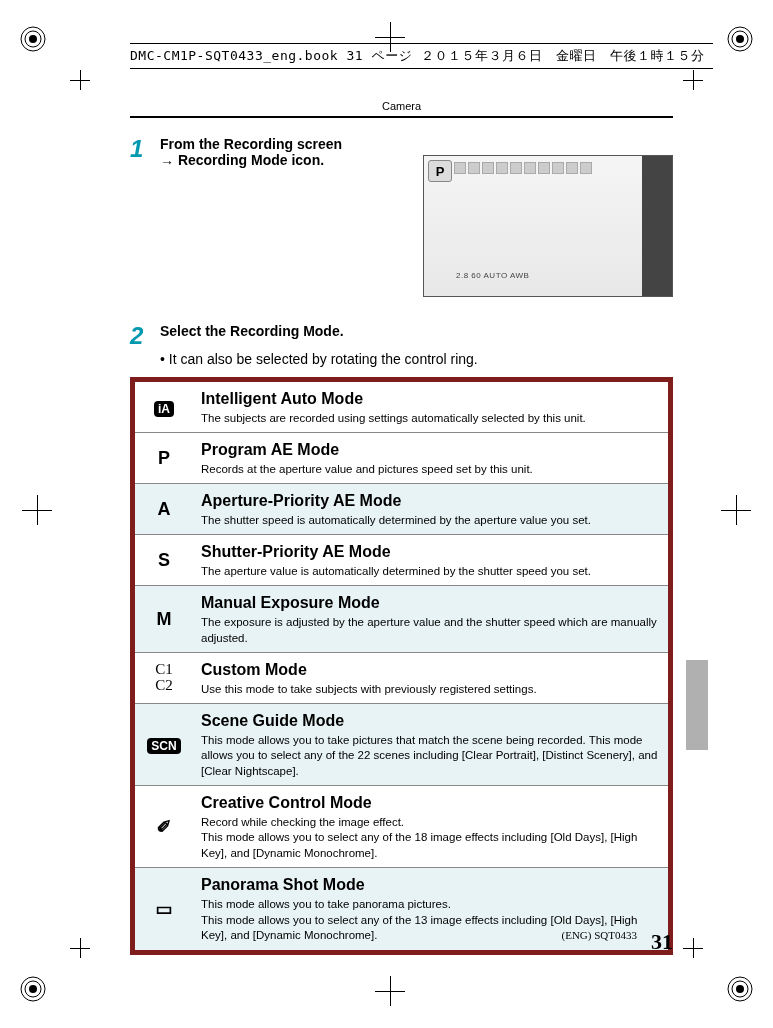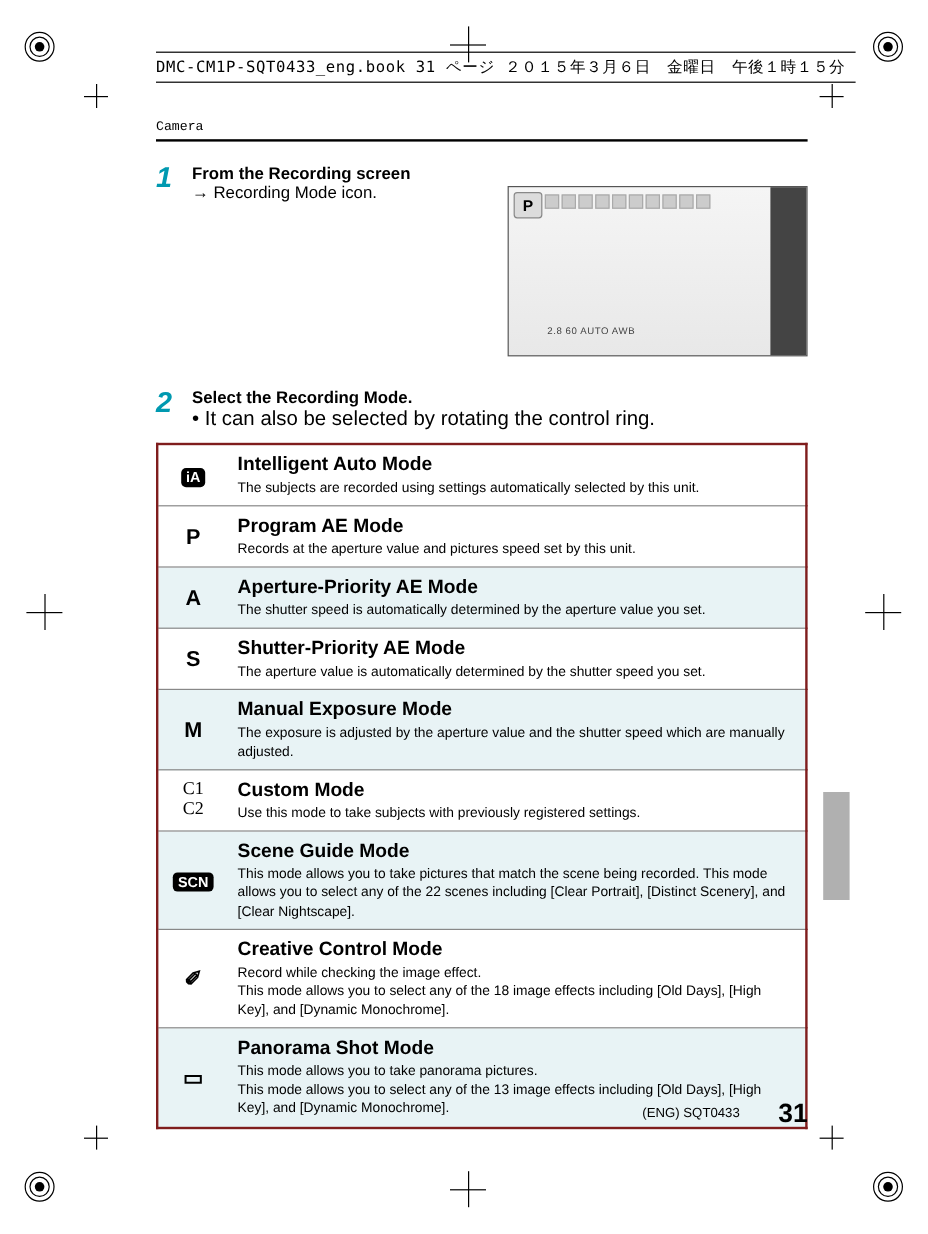--- a/index.html
+++ b/index.html
@@ -59,24 +59,23 @@
     margin: 3px 0;
   }
 
   .page {
     position: absolute;
     top: 100px;
     left: 130px;
     right: 100px;
   }
   .section-label {
-    text-align: left;
+    text-align: center;
     font-size: 11px;
     padding-bottom: 4px;
-    font-family: Liberation Mono, monospace;
   }
   .top-rule {
     border-top: 2px solid #000;
     height: 0;
     margin-bottom: 18px;
   }
   h1 {
     font-size: 22px;
     font-weight: bold;
     margin: 0 0 18px 0;
@@ -92,24 +91,24 @@
     font-style: italic;
     width: 30px;
     flex-shrink: 0;
     line-height: 1.1;
   }
   .step-text {
     font-size: 14px;
     font-weight: bold;
     flex: 1;
   }
-  .step-text .arrow { font-weight: normal; margin-top: 22px; }
+  .step-text .arrow { font-weight: bold; margin-top: 22px; }
   .step-note {
-    font-size: 17px;
-    margin-top: 0;
+    font-size: 14px;
+    margin-top: 12px;
     font-weight: normal;
   }
   .step-note::before { content:"• "; }
   .screenshot-box {
     width: 248px;
     height: 140px;
     position: absolute;
     right: 0;
     top: 55px;
     border: 1px solid #555;
@@ -130,21 +129,21 @@
     position:absolute;left:32px;bottom:16px;font-size:8px;color:#444;letter-spacing:0.5px;
   }
   .sb-icons {
     position:absolute;top:6px;left:30px;right:34px;height:12px;
     display:flex;gap:2px;
   }
   .sb-icons span{width:10px;height:10px;background:#ccc;border:1px solid #aaa;}
 
   .mode-table {
     margin-top: 170px;
-    border: 2px solid #7f1d1d;
+    border: 5px solid #7f1d1d;
     width: 100%;
     border-collapse: collapse;
     padding-left: 24px;
   }
   .mode-table td {
     border-top: 1px solid #888;
     padding: 6px 8px;
     vertical-align: middle;
   }
   .mode-table tr:first-child td { border-top: none; }
@@ -171,22 +170,23 @@
     width: 22px;
     height: 90px;
     background:#b0b0b0;
   }
 
   .footer {
     position: absolute;
     bottom: 0px;
     right: 0;
     display: flex;
-    align-items: center;
-    gap: 32px;
+    align-items: flex-start;
+    gap: 14px;
+    font-family: Liberation Serif, serif;
   }
   .footer .docid { font-size: 11px; }
   .footer .pagenum { font-size: 22px; font-weight: bold; }
 </style>
 </head>
 <body>
 
 <div class="reg-mark reg-tl">
   <svg viewBox="0 0 30 30">
       <circle cx="15" cy="15" r="12" fill="none" stroke="#000"></circle>

